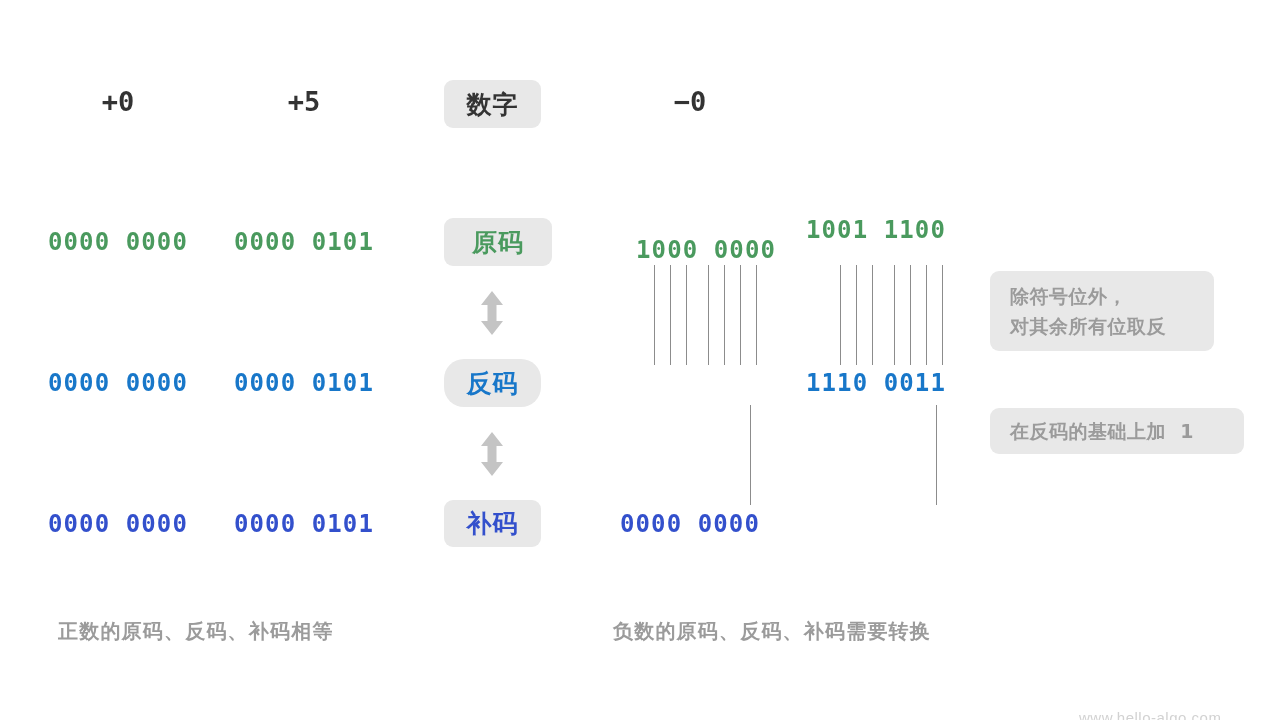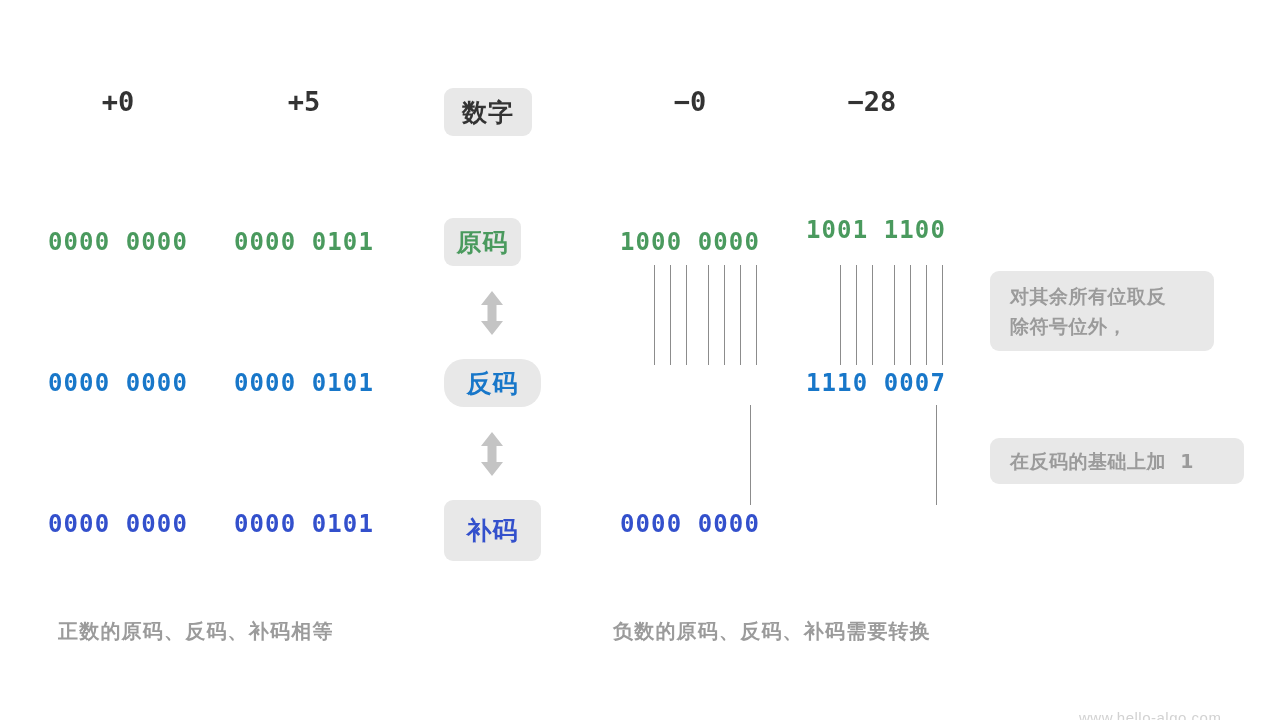--- a/index.html
+++ b/index.html
@@ -104,31 +104,30 @@
   }
 </style>
 </head>
 <body>
 
 <div id="stage">
 
   <div class="abs num-label" style="left:58px;  top:86px; width:120px;">+0</div>
   <div class="abs num-label" style="left:244px; top:86px; width:120px;">+5</div>
 
-  <div class="abs pill pill-head" style="left:444px; top:80px; width:88px; height:48px;margin-top:8px;">数字</div>
+  <div class="abs pill pill-head" style="left:444px; top:80px; width:97px; height:48px;">数字</div>
 
   <div class="abs num-label" style="left:630px; top:86px; width:120px;">−0</div>
-  <div class="abs num-label" style="left:812px; top:86px; width:120px;">−28</div>
 
   <div class="abs bits c-green" style="left:32px;  top:228px; width:172px;">0000 0000</div>
   <div class="abs bits c-green" style="left:218px; top:228px; width:172px;">0000 0101</div>
 
-  <div class="abs pill pill-green" style="left:444px; top:218px; width:77px; height:48px;">原码</div>
+  <div class="abs pill pill-green" style="left:444px; top:218px; width:108px; height:48px;">原码</div>
 
-  <div class="abs bits c-green" style="left:604px; top:228px; width:172px;">1000 0000</div>
+  <div class="abs bits c-green" style="left:604px; top:236px; width:172px;text-align:right;">1000 0000</div>
   <div class="abs bits c-green" style="left:790px; top:216px; width:172px;">1001 1100</div>
 
   <div class="abs vline" style="left:654px; top:265px; height:100px;"></div>
   <div class="abs vline" style="left:670px; top:265px; height:100px;"></div>
   <div class="abs vline" style="left:686px; top:265px; height:100px;"></div>
   <div class="abs vline" style="left:708px; top:265px; height:100px;"></div>
   <div class="abs vline" style="left:724px; top:265px; height:100px;"></div>
   <div class="abs vline" style="left:740px; top:265px; height:100px;"></div>
   <div class="abs vline" style="left:756px; top:265px; height:100px;"></div>
 
@@ -140,48 +139,48 @@
   <div class="abs vline" style="left:926px; top:265px; height:100px;"></div>
   <div class="abs vline" style="left:942px; top:265px; height:100px;"></div>
 
   <div class="abs updown" style="left:475px; top:289px;">
     <svg width="34" height="48" viewBox="0 0 34 48" xmlns="http://www.w3.org/2000/svg">
       <path d="M17 2 L28 16 L21.5 16 L21.5 32 L28 32 L17 46 L6 32 L12.5 32 L12.5 16 L6 16 Z" fill="#c4c4c4"></path>
     </svg>
   </div>
 
   <div class="abs note" style="left:990px; top:271px; width:224px; height:80px;">
+    <span>除符号位外，</span>
     <span>对其余所有位取反</span>
-    <span>除符号位外，</span>
   </div>
 
   <div class="abs bits c-blue1" style="left:32px;  top:369px; width:172px;">0000 0000</div>
   <div class="abs bits c-blue1" style="left:218px; top:369px; width:172px;">0000 0101</div>
 
   <div class="abs pill pill-blue1" style="left:444px; top:359px; width:97px; height:48px;border-radius:20px;">反码</div>
 
-  <div class="abs bits c-blue1" style="left:790px; top:369px; width:172px;">1110 0007</div>
+  <div class="abs bits c-blue1" style="left:790px; top:369px; width:172px;">1110 0011</div>
 
   <div class="abs vline" style="left:750px; top:405px; height:100px;"></div>
   <div class="abs vline" style="left:936px; top:405px; height:100px;"></div>
 
   <div class="abs updown" style="left:475px; top:430px;">
     <svg width="34" height="48" viewBox="0 0 34 48" xmlns="http://www.w3.org/2000/svg">
       <path d="M17 2 L28 16 L21.5 16 L21.5 32 L28 32 L17 46 L6 32 L12.5 32 L12.5 16 L6 16 Z" fill="#c4c4c4"></path>
     </svg>
   </div>
 
-  <div class="abs note" style="left:990px; top:438px; width:254px; height:46px;">
+  <div class="abs note" style="left:990px; top:408px; width:254px; height:46px;">
     <span>在反码的基础上加  1</span>
   </div>
 
   <div class="abs bits c-blue2" style="left:32px;  top:510px; width:172px;">0000 0000</div>
   <div class="abs bits c-blue2" style="left:218px; top:510px; width:172px;">0000 0101</div>
 
-  <div class="abs pill pill-blue2" style="left:444px; top:500px; width:97px; height:61px;">补码</div>
+  <div class="abs pill pill-blue2" style="left:444px; top:500px; width:97px; height:47px;">补码</div>
 
   <div class="abs bits c-blue2" style="left:604px; top:510px; width:172px;">0000 0000</div>
 
   <div class="abs caption" style="left:58px;  top:618px;">正数的原码、反码、补码相等</div>
   <div class="abs caption" style="left:613px; top:618px;">负数的原码、反码、补码需要转换</div>
 
   <div class="abs watermark" style="left:1079px; top:676px;">www.hello-algo.com</div>
 
 </div>
 

